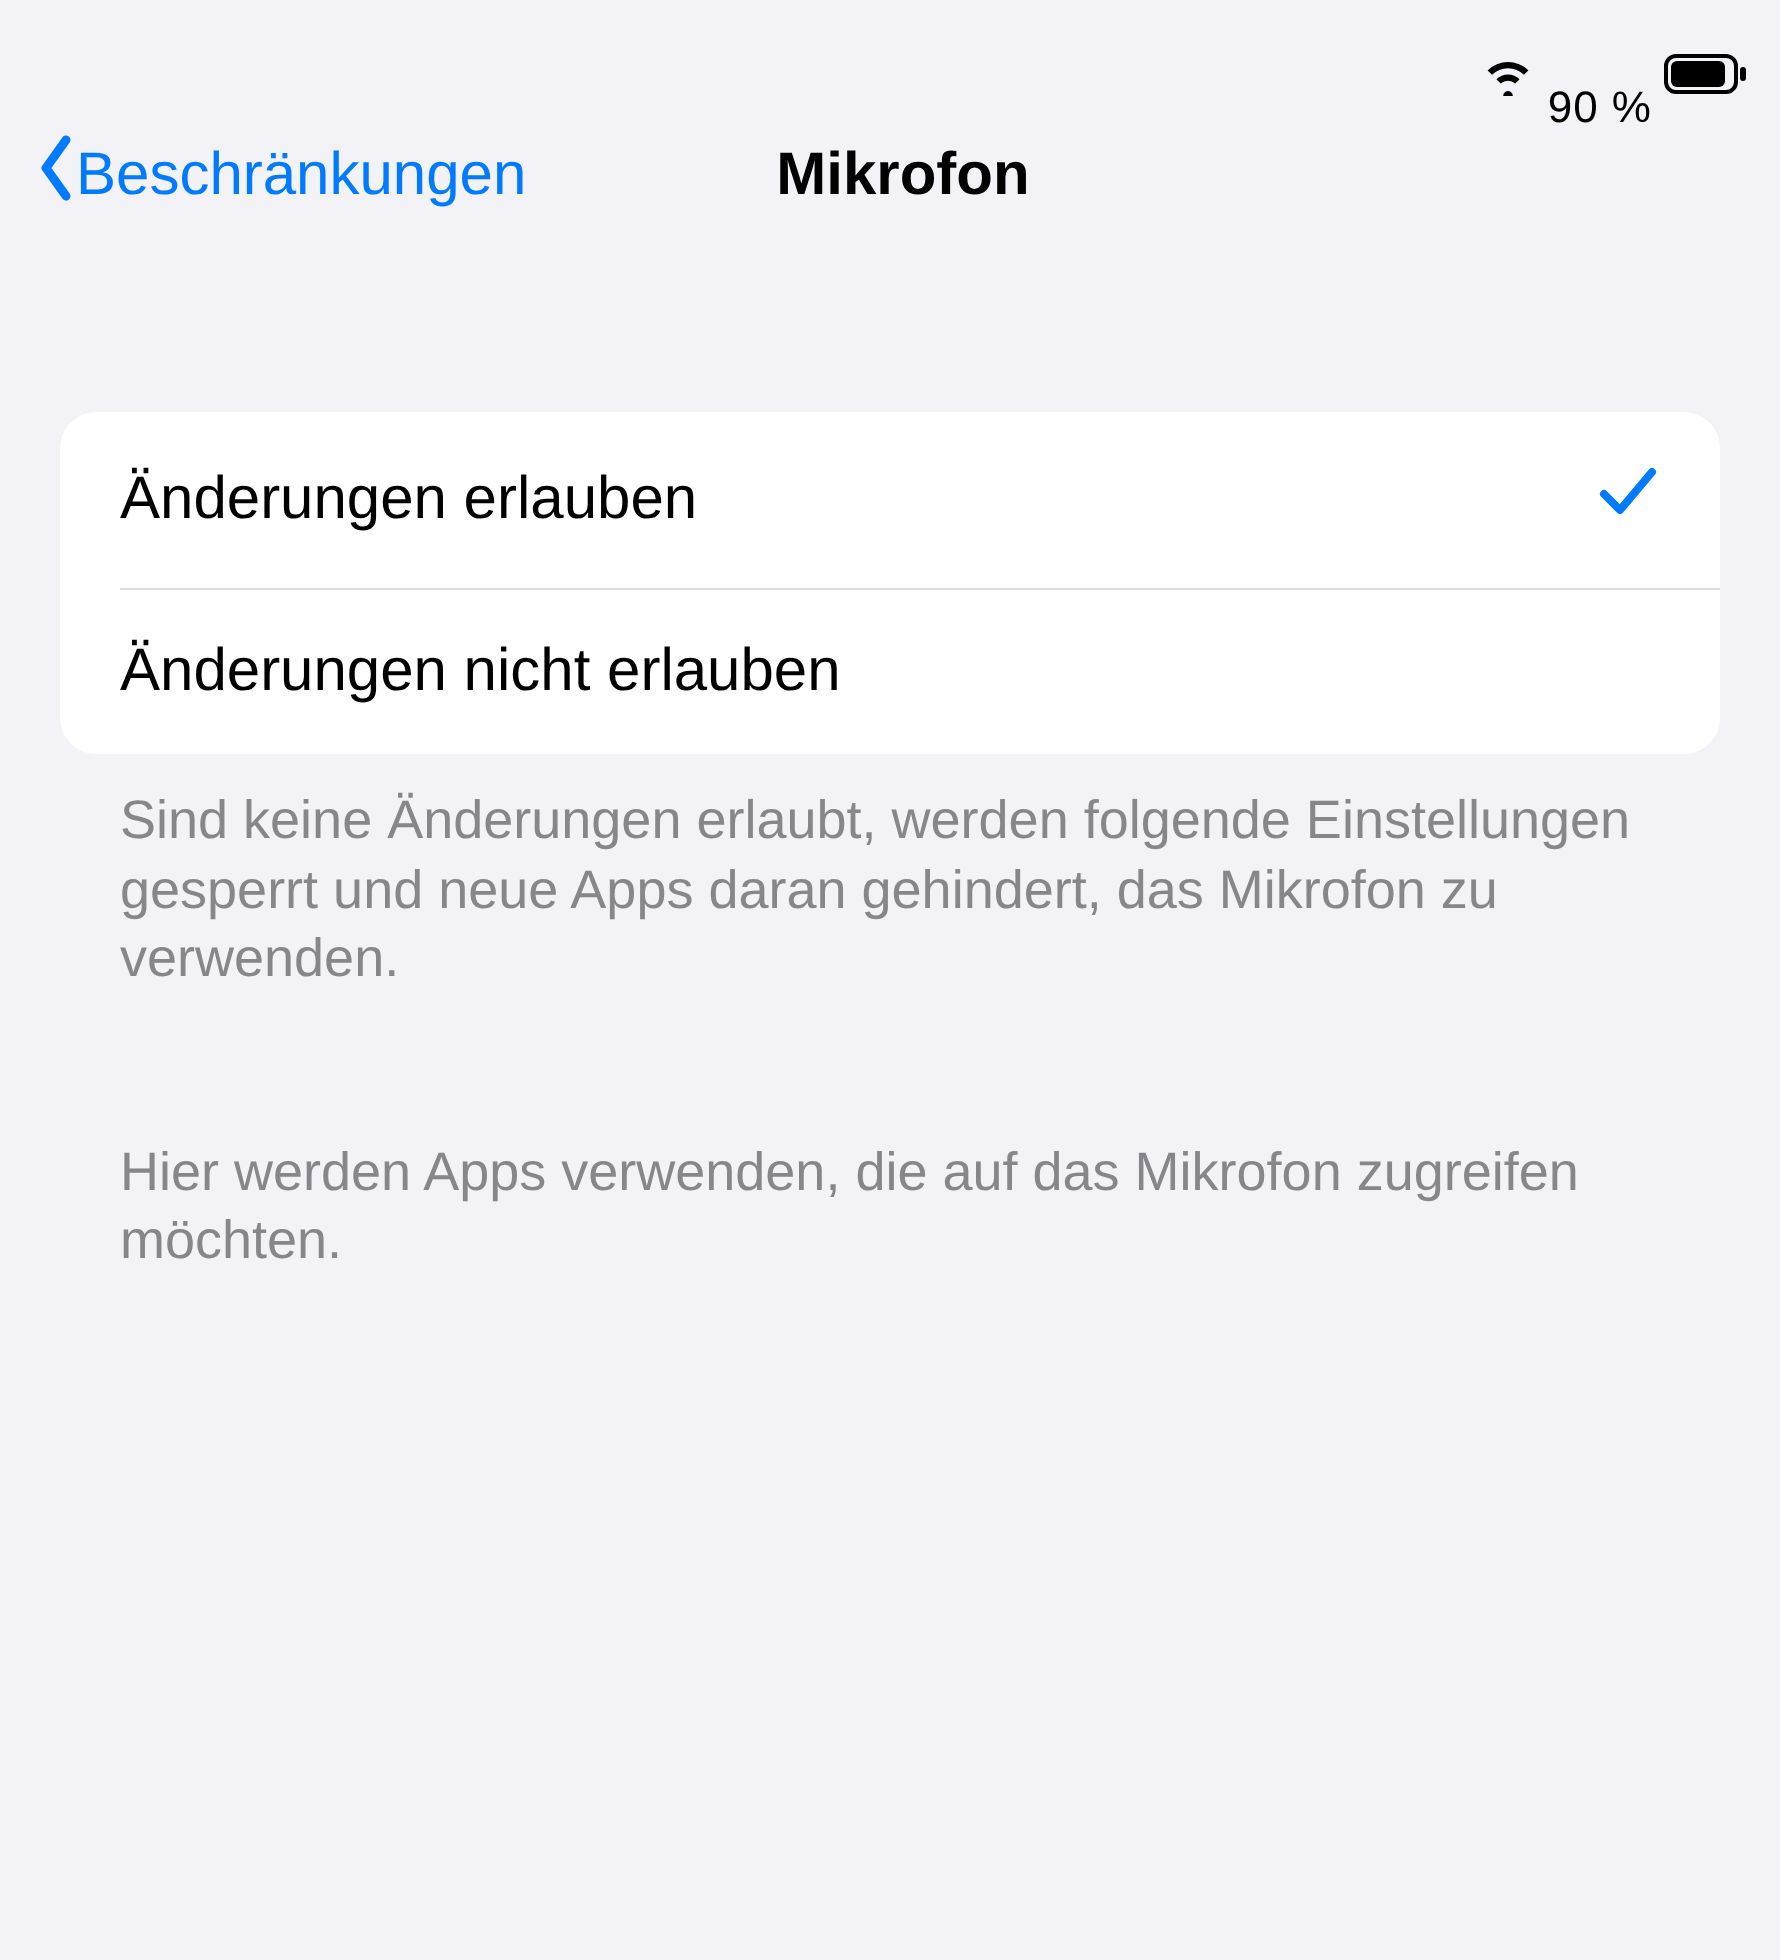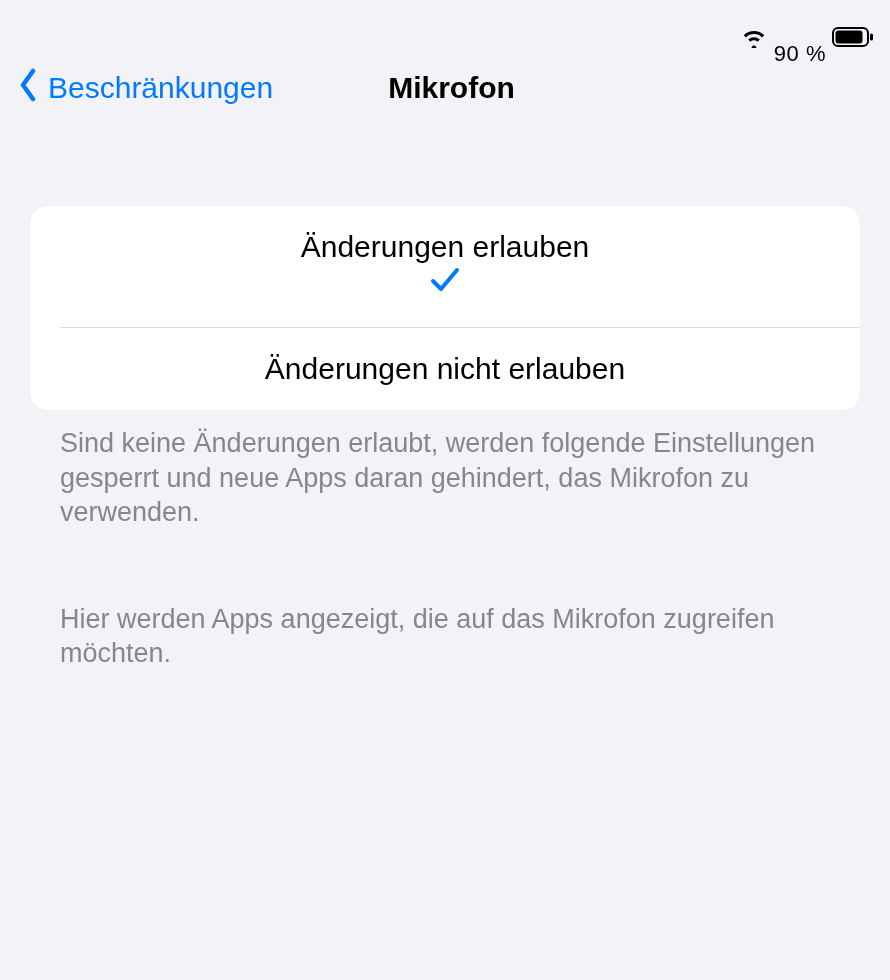--- a/index.html
+++ b/index.html
@@ -27,21 +27,21 @@
     .nav {
       position: relative;
       height: 56px;
       margin-top: 60px;
       display: flex;
       align-items: center;
     }
     .back-button {
       display: flex;
       align-items: center;
-      gap: 10px;
+      gap: 0;
       color: #007aff;
       font-size: 30px;
       font-weight: 400;
       padding-left: 18px;
       cursor: pointer;
       user-select: none;
     }
     .back-button .chevron {
       width: 20px;
       height: 34px;
@@ -64,21 +64,20 @@
       overflow: hidden;
     }
     .cell {
       display: flex;
       align-items: center;
       justify-content: space-between;
       padding: 24px 30px;
       font-size: 30px;
       color: #000;
       cursor: pointer;
-      flex-direction: column;
     }
     .divider {
       height: 1px;
       background: #dcdce0;
       margin-left: 30px;
     }
     .check-icon {
       width: 32px;
       height: 32px;
     }
@@ -135,14 +134,14 @@
         </svg>
       </span>
     </div>
     <div class="divider"></div>
     <div class="cell">
       <span>Änderungen nicht erlauben</span>
     </div>
   </div>
 
   <div class="footer-text">Sind keine Änderungen erlaubt, werden folgende Einstellungen gesperrt und neue Apps daran gehindert, das Mikrofon zu verwenden.</div>
-  <div class="footer-text">Hier werden Apps angezeigt, die auf das Mikrofon zugreifen möchten.</div>
+  <div class="footer-text">Hier werden Apps verwenden, die auf das Mikrofon zugreifen möchten.</div>
 </div>
 
 </body></html>

